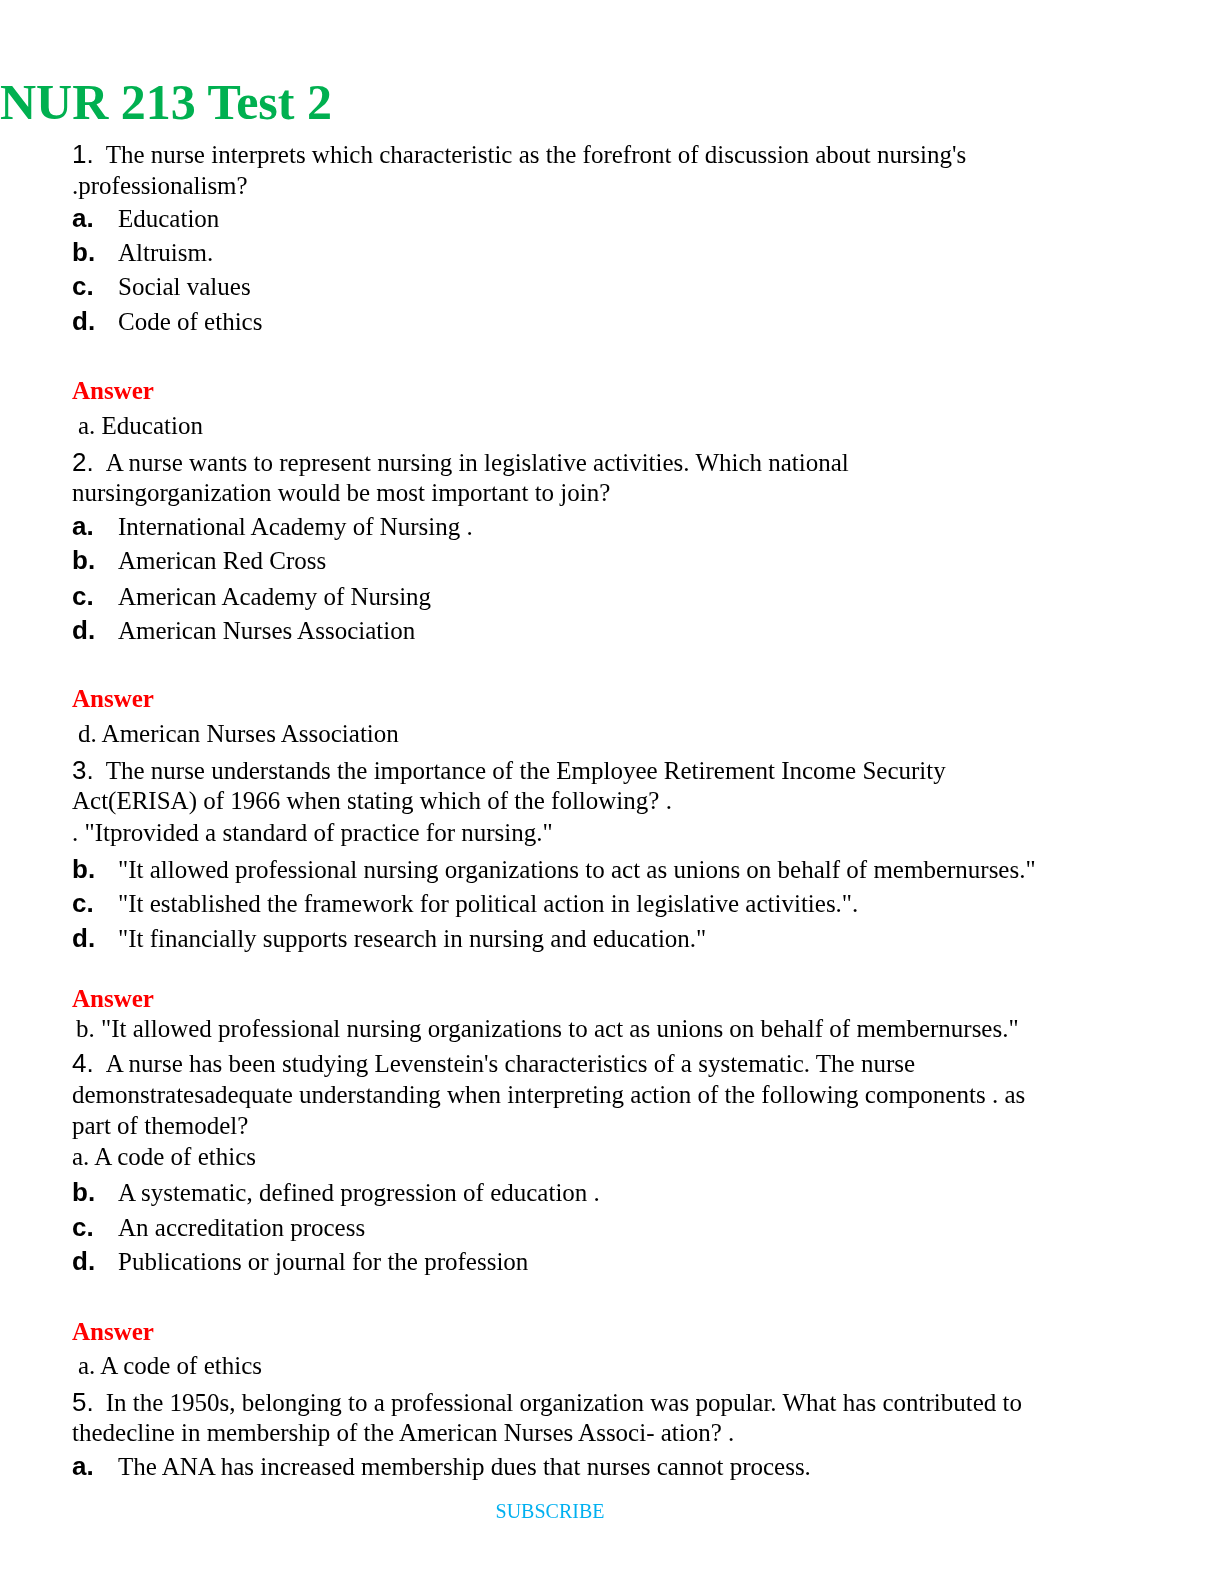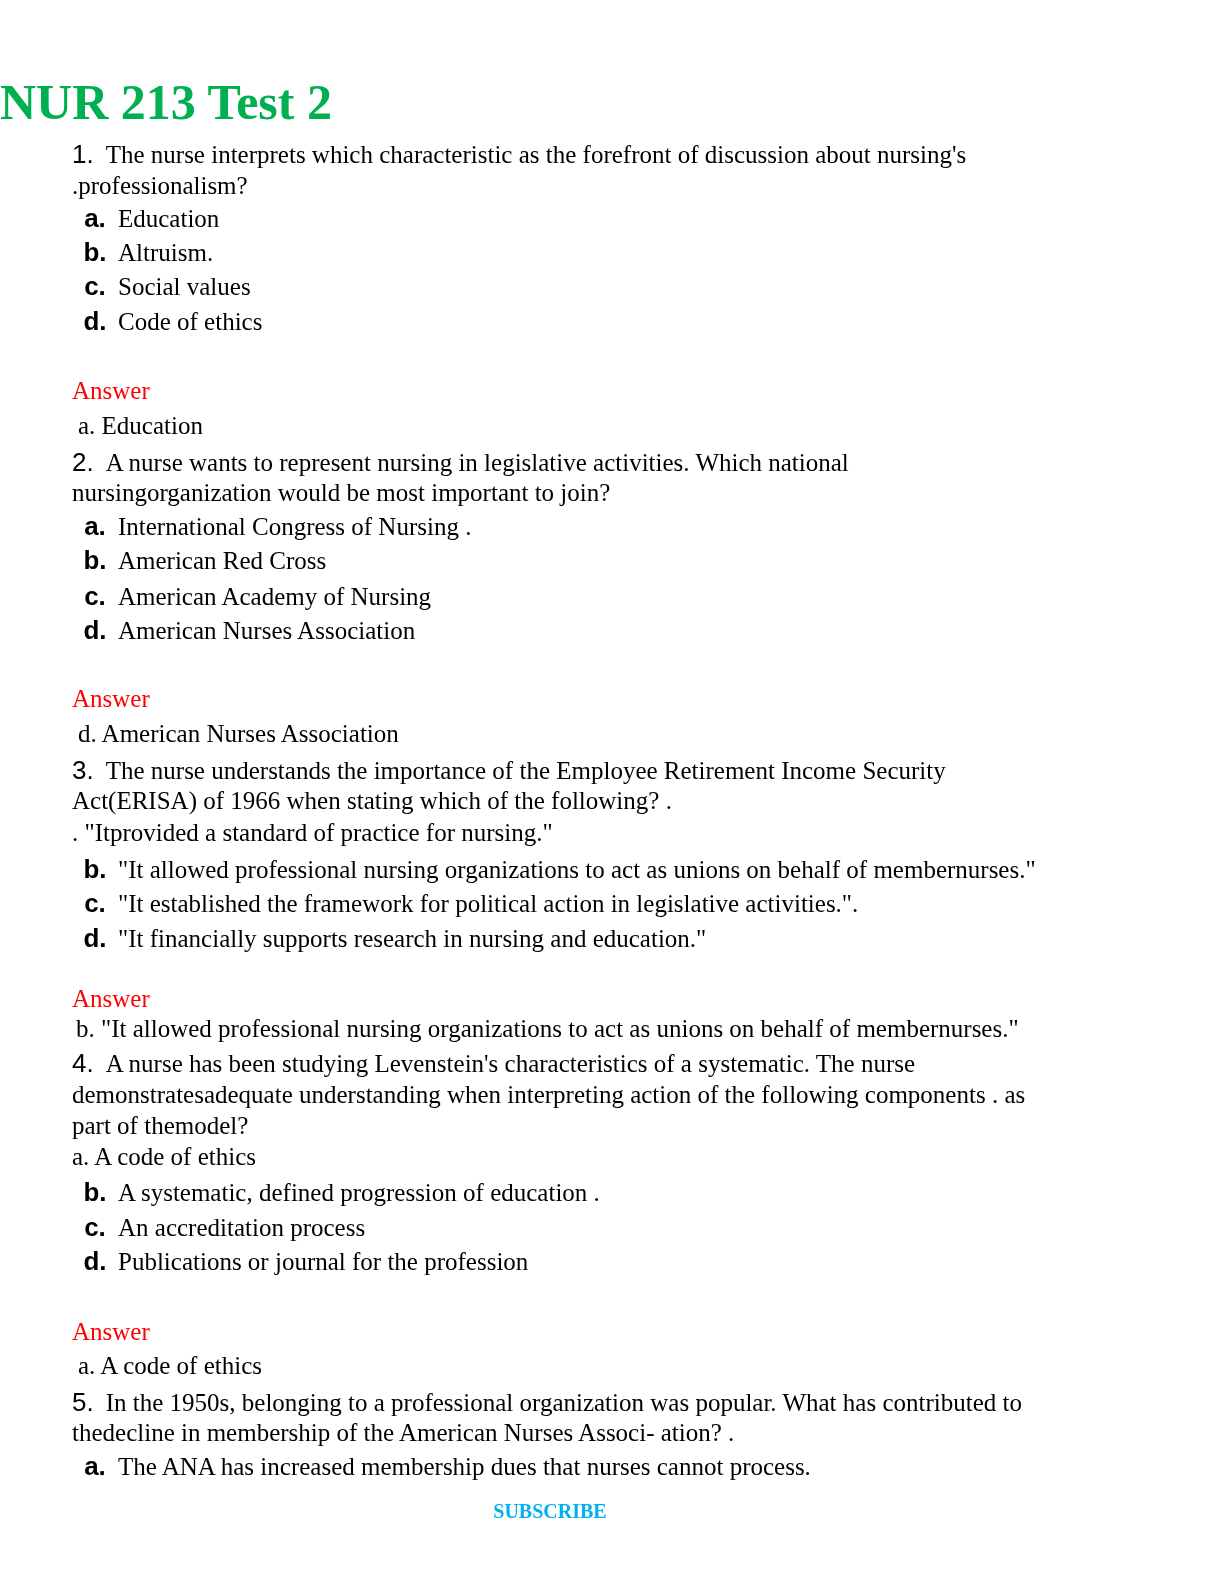--- a/index.html
+++ b/index.html
@@ -1,45 +1,45 @@
 <!DOCTYPE html>
 <html><head>
 <meta charset="utf-8">
 <style>
   html, body { margin: 0; padding: 0; background: #ffffff; }
   body { width: 1224px; height: 1584px; position: relative; overflow: hidden;
          font-family: "Liberation Serif", serif; color: #000; }
   .title { position: absolute; left: 0; width: 1224px; top: 72px; text-align: left;
            font-family: "Liberation Serif", serif; font-weight: bold; font-size: 50px;
            color: #00b050; line-height: 60px; }
-  .line { position: absolute; left: 72px; font-size: 25px; line-height: 32px; white-space: nowrap; text-align: center; }
+  .line { position: absolute; left: 72px; font-size: 25px; line-height: 32px; white-space: nowrap; }
   .num { font-family: "Liberation Sans", sans-serif; font-size: 26px; margin-right: 12px; }
   .lbl { font-family: "Liberation Sans", sans-serif; font-weight: bold; font-size: 26px;
          display: inline-block; width: 46px; }
-  .answer { color: #ff0000; font-weight: normal; font-size: 25px; }
+  .answer { color: #ff0000; font-weight: bold; font-size: 25px; }
   .subscribe { position: absolute; left: 0; width: 1100px; top: 1500px; text-align: center;
-               color: #00b0f0; font-weight: bold; font-size: 20px; }
+               color: #00b0f0; font-weight: normal; font-size: 20px; }
 </style>
 </head>
 <body>
 
 <div class="title">NUR 213 Test 2</div>
 
 <div class="line" style="top:138px"><span class="num">1.</span><span>The nurse interprets which characteristic as the forefront of discussion about nursing's</span></div>
 <div class="line" style="top:170px">.professionalism?</div>
 <div class="line" style="top:202px"><span class="lbl">a.</span><span>Education</span></div>
 <div class="line" style="top:236px"><span class="lbl">b.</span><span>Altruism.</span></div>
 <div class="line" style="top:270px"><span class="lbl">c.</span><span>Social values</span></div>
 <div class="line" style="top:305px"><span class="lbl">d.</span><span>Code of ethics</span></div>
 <div class="line answer" style="top:375px">Answer</div>
 <div class="line" style="top:410px; left:78px">a. Education</div>
 
 <div class="line" style="top:446px"><span class="num">2.</span><span>A nurse wants to represent nursing in legislative activities. Which national</span></div>
 <div class="line" style="top:477px">nursingorganization would be most important to join?</div>
-<div class="line" style="top:510px"><span class="lbl">a.</span><span>International Congress of Nursing .</span></div>
+<div class="line" style="top:510px"><span class="lbl">a.</span><span>International Academy of Nursing .</span></div>
 <div class="line" style="top:544px"><span class="lbl">b.</span><span>American Red Cross</span></div>
 <div class="line" style="top:580px"><span class="lbl">c.</span><span>American Academy of Nursing</span></div>
 <div class="line" style="top:614px"><span class="lbl">d.</span><span>American Nurses Association</span></div>
 <div class="line answer" style="top:683px">Answer</div>
 <div class="line" style="top:718px; left:78px">d. American Nurses Association</div>
 
 <div class="line" style="top:754px"><span class="num">3.</span><span>The nurse understands the importance of the Employee Retirement Income Security</span></div>
 <div class="line" style="top:785px">Act(ERISA) of 1966 when stating which of the following? .</div>
 <div class="line" style="top:817px">. "Itprovided a standard of practice for nursing."</div>
 <div class="line" style="top:853px"><span class="lbl">b.</span><span>"It allowed professional nursing organizations to act as unions on behalf of membernurses."</span></div>

